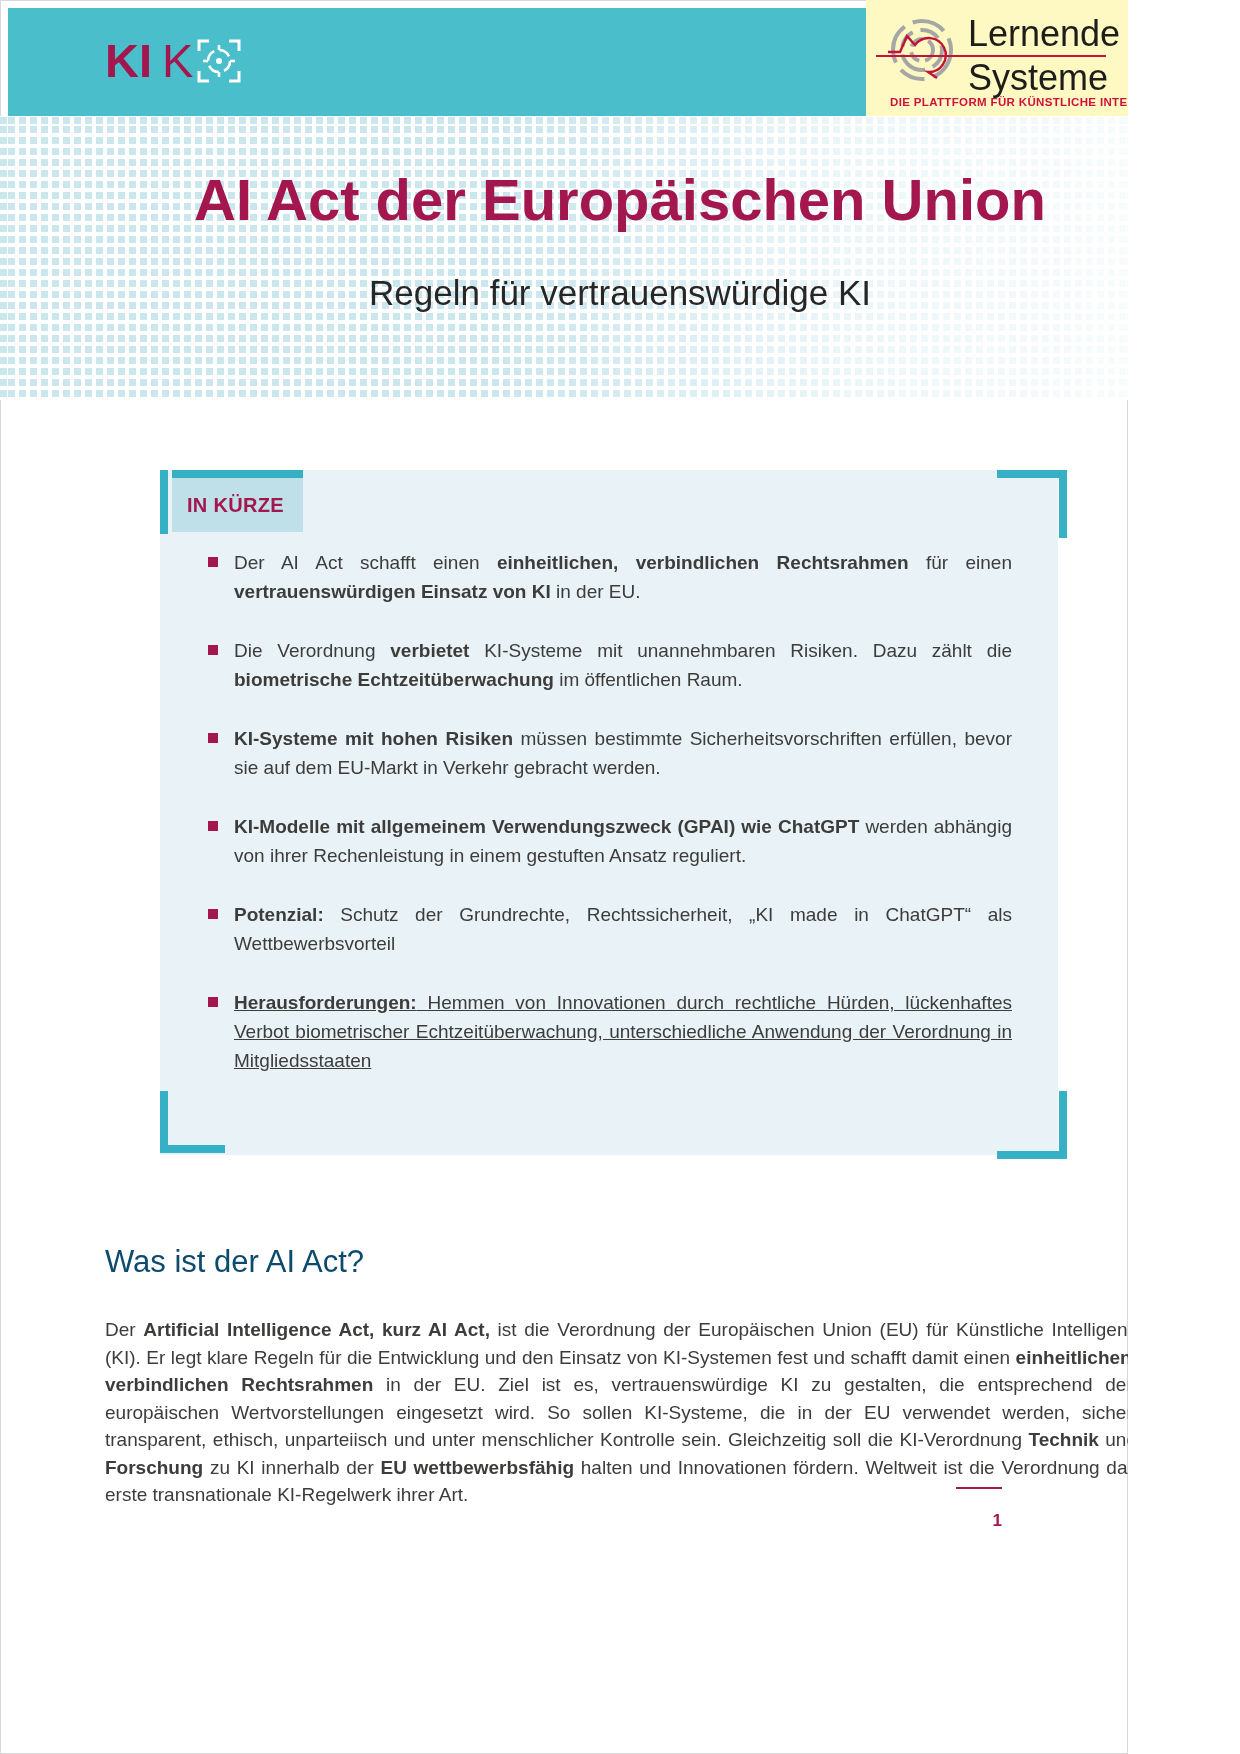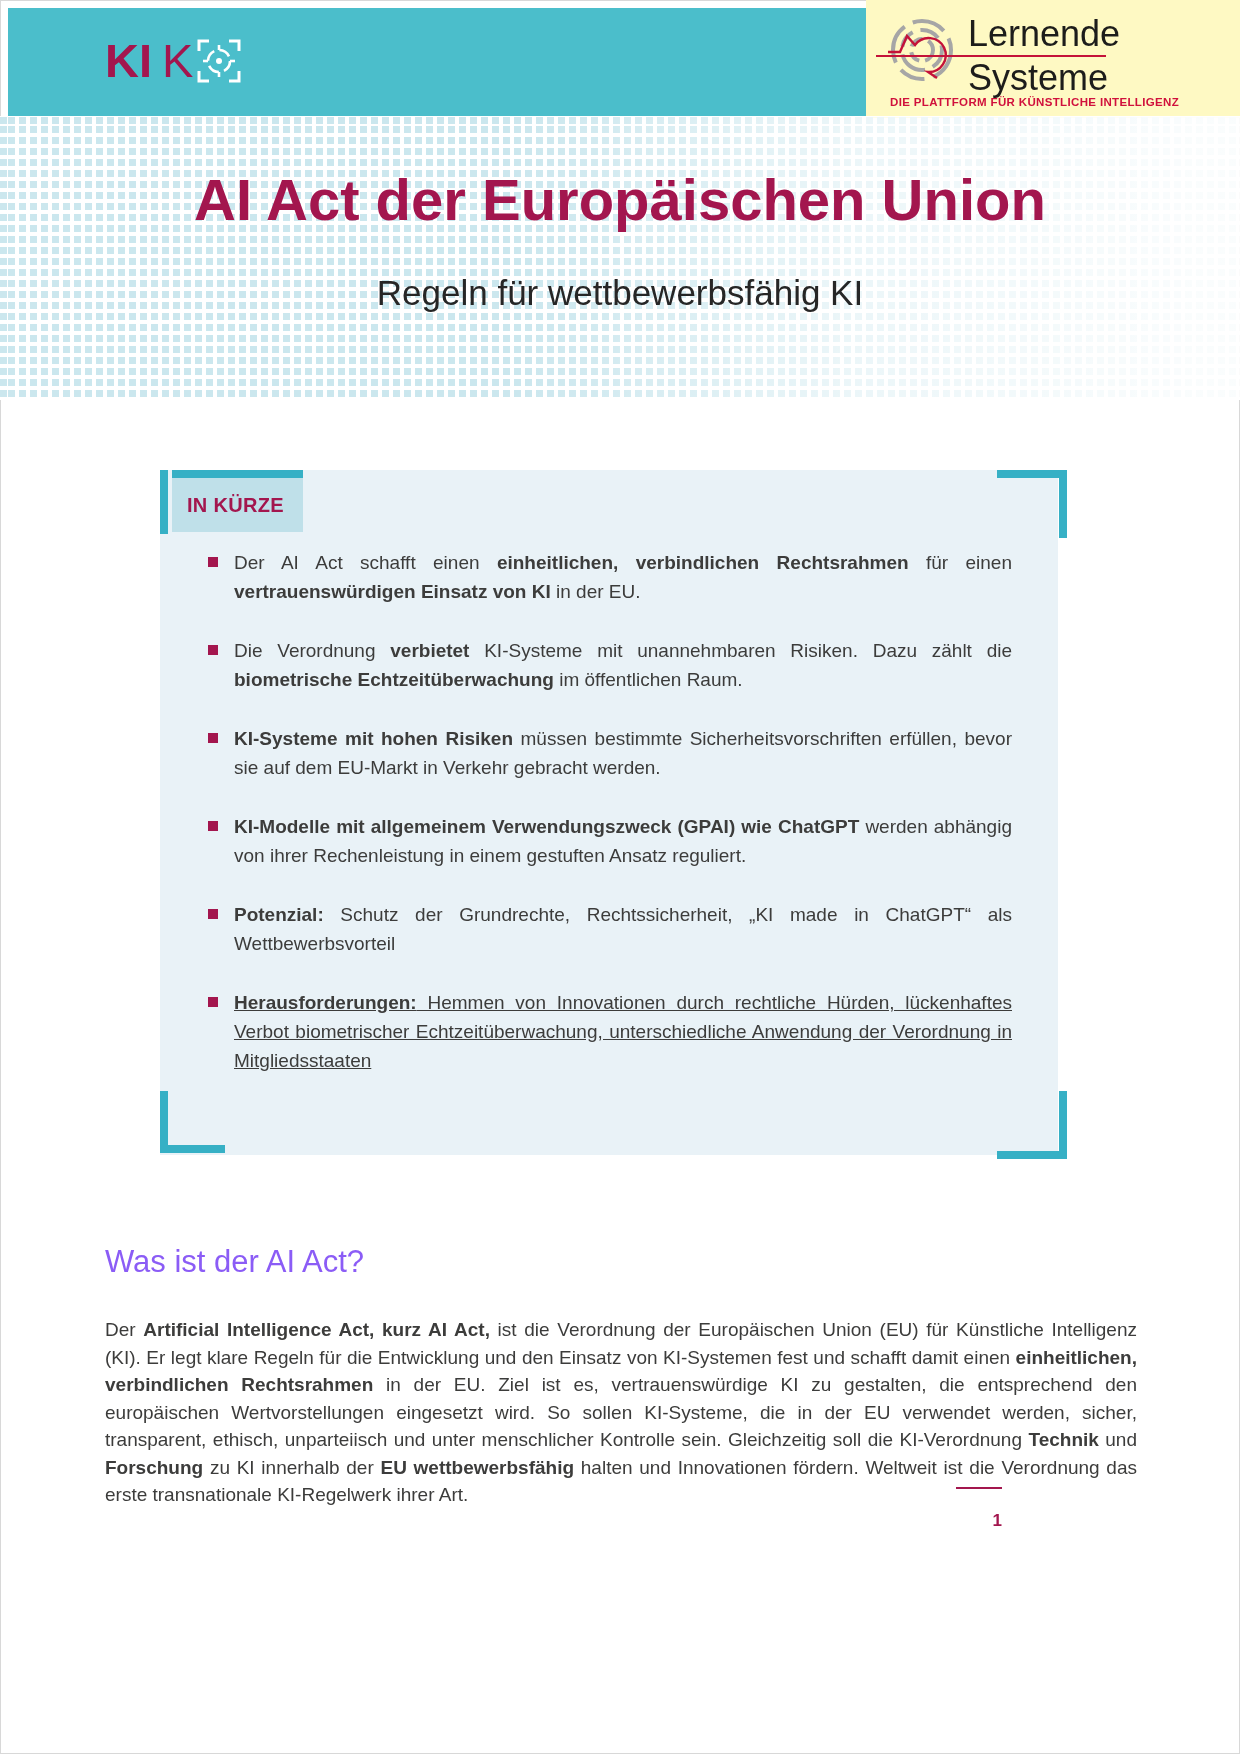--- a/index.html
+++ b/index.html
@@ -1,17 +1,17 @@
 <!DOCTYPE html>
 <html lang="de"><head>
 <meta charset="utf-8">
 <style>
   html,body{margin:0;padding:0;background:#ffffff;}
   .page{
-    position:relative;width:1240px;height:1754px;background:#fff;
+    position:relative;width:1128px;height:1754px;background:#fff;
     font-family:"Liberation Sans",sans-serif;color:#3c3c3b;
     box-shadow:0 0 0 1px #d8d8d8 inset;overflow:hidden;
   }
   
   .band{position:absolute;left:8px;top:8px;width:858px;height:108px;background:#4bbecb;}
   .brand{position:absolute;left:105px;top:33px;display:flex;align-items:center;letter-spacing:1px;}
   .brand .ki{font-size:47px;font-weight:700;color:#a3164e;letter-spacing:0;}
   .brand .kk{font-size:47px;font-weight:400;color:#a3164e;margin-left:10px;}
   .brand .rest{font-size:47px;font-weight:400;color:#a3164e;}
   .brand svg{margin:0 1px;display:block;}
@@ -43,21 +43,21 @@
   .corner-tr{right:-9px;top:0;width:62px;height:60px;border-top:8px solid #36b0c5;border-right:8px solid #36b0c5;}
   .corner-bl{left:0;bottom:2px;width:57px;height:54px;border-left:8px solid #36b0c5;border-bottom:8px solid #36b0c5;}
   .corner-br{right:-9px;bottom:-4px;width:62px;height:60px;border-right:8px solid #36b0c5;border-bottom:8px solid #36b0c5;}
   .bullets{margin:0;padding:78px 46px 30px 48px;list-style:none;}
   .bullets li{display:flex;margin-bottom:30px;font-size:19px;line-height:29px;}
   .bullets li:last-child{margin-bottom:0;text-decoration:underline;}
   .marker{flex:none;width:10px;height:10px;background:#a3164e;margin:9px 16px 0 0;}
   .btext{flex:1;text-align:justify;color:#3c3c3b;}
   .b{font-weight:700;}
   
-  .sec-heading{position:absolute;left:105px;top:1244px;font-size:31px;font-weight:500;color:#8b5cf6;}
+  .sec-heading{position:absolute;left:105px;top:1244px;font-size:31px;font-weight:500;color:#0c4a6e;}
   .sec-par{position:absolute;left:105px;top:1316px;width:1032px;font-size:19px;line-height:27.5px;text-align:justify;color:#3c3c3b;}
   
   .footer{position:absolute;left:956px;top:1487px;width:46px;text-align:right;}
   .footer-rule{height:2px;background:#a3164e;}
   .page-num{margin-top:22px;font-size:17px;font-weight:700;color:#a3164e;}
 </style>
 </head>
 <body>
 
 <div class="page">
@@ -97,21 +97,21 @@
         <div class="logo-name1">Lernende</div>
         <div class="logo-rule"></div>
         <div class="logo-name2">Systeme</div>
       </div>
     </div>
     <div class="tagline">DIE PLATTFORM FÜR KÜNSTLICHE INTELLIGENZ</div>
   </div>
 
   <div class="hero">
     <div class="title">AI Act der Europäischen Union</div>
-    <div class="subtitle">Regeln für wettbewerbsfähig KI</div>
+    <div class="subtitle">Regeln für vertrauenswürdige KI</div>
   </div>
 
   <div class="summary">
     <div class="corner corner-tl"></div>
     <div class="corner corner-tr"></div>
     <div class="corner corner-bl"></div>
     <div class="corner corner-br"></div>
     <div class="tab">
       <span class="tab-label">IN KÜRZE</span>
     </div>

